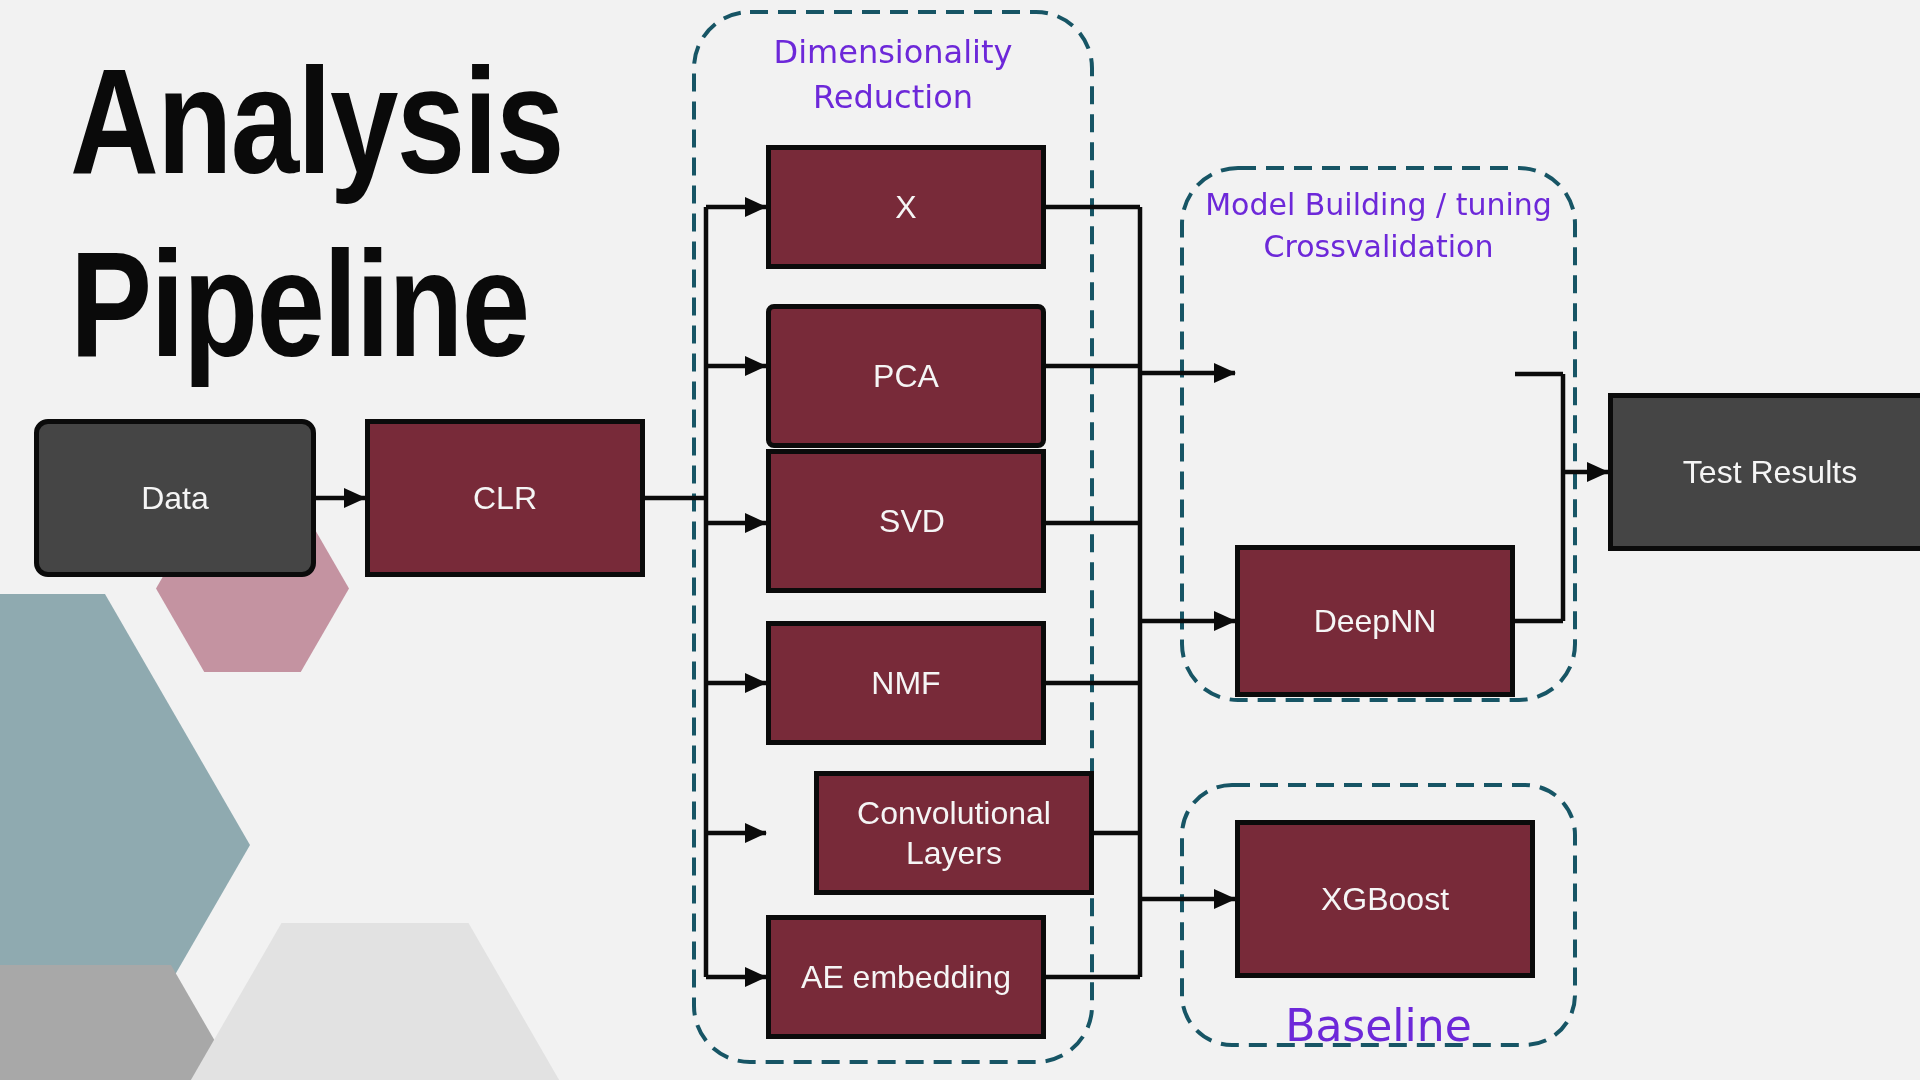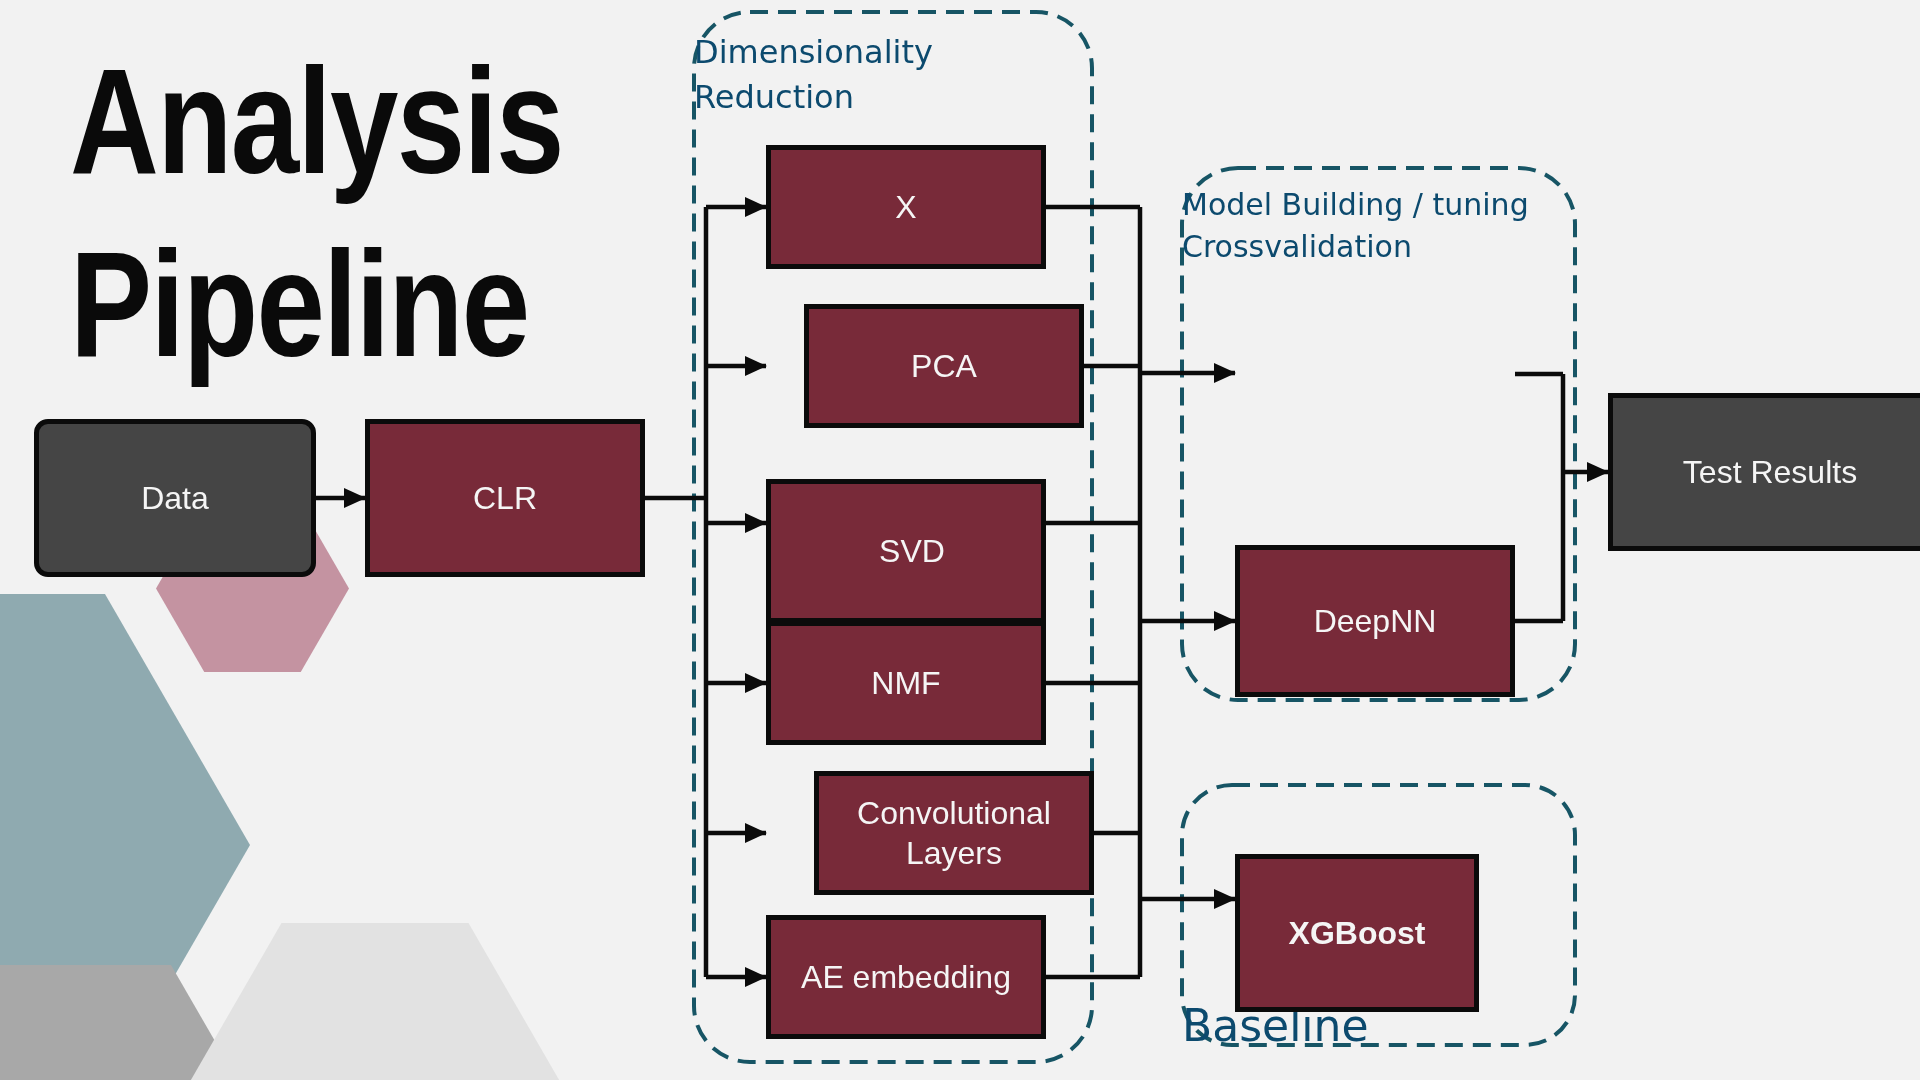--- a/index.html
+++ b/index.html
@@ -17,21 +17,21 @@
          transform:scaleX(0.82);transform-origin:left top;letter-spacing:-2px;}
   
   .wires{position:absolute;left:0;top:0;z-index:2;}
   
   .box{position:absolute;z-index:3;box-sizing:border-box;border:5px solid #0b0b0b;
        display:flex;align-items:center;justify-content:center;text-align:center;
        color:#F5F5F5;font-size:32px;line-height:1.25;padding:0 28px;}
   .maroon{background:#782A39;}
   .dark{background:#454545;}
   
-  .grouplabel{position:absolute;z-index:3;color:#0c4a6e;
+  .grouplabel{position:absolute;z-index:3;color:#6d28d9;text-align:center;
       font-family:"DejaVu Sans",sans-serif;white-space:pre-line;}
   .dr-label{left:694px;top:30px;width:398px;font-size:32px;line-height:1.42;}
   .mb-label{left:1182px;top:184px;width:393px;font-size:30px;line-height:1.4;}
   .bl-label{left:1182px;top:1000px;width:393px;font-size:44px;}
 </style>
 </head>
 <body>
 
 <div class="stage">
 
@@ -78,23 +78,23 @@
   <div class="grouplabel dr-label">Dimensionality
 Reduction</div>
   <div class="grouplabel mb-label">Model Building / tuning
 Crossvalidation</div>
   <div class="grouplabel bl-label">Baseline</div>
 
   <div class="box dark" style="left:34px;top:419px;width:282px;height:158px;border-radius:14px;">Data</div>
   <div class="box maroon" style="left:365px;top:419px;width:280px;height:158px;">CLR</div>
 
   <div class="box maroon" style="left:766px;top:145px;width:280px;height:124px;">X</div>
-  <div class="box maroon" style="left:804px;top:304px;width:280px;height:124px;">PCA</div>
-  <div class="box maroon" style="left:766px;top:479px;width:280px;height:144px;padding-left:40px;">SVD</div>
+  <div class="box maroon" style="left:766px;top:304px;width:280px;height:144px;border-radius:8px;">PCA</div>
+  <div class="box maroon" style="left:766px;top:449px;width:280px;height:144px;padding-left:40px;">SVD</div>
   <div class="box maroon" style="left:766px;top:621px;width:280px;height:124px;">NMF</div>
   <div class="box maroon" style="left:766px;top:771px;width:280px;height:124px;margin-left:48px;">Convolutional Layers</div>
   <div class="box maroon" style="left:766px;top:915px;width:280px;height:124px;">AE embedding</div>
 
   <div class="box maroon" style="left:1235px;top:545px;width:280px;height:152px;">DeepNN</div>
-  <div class="box maroon" style="left:1235px;top:854px;width:244px;height:158px;font-weight:bold;">XGBoost</div>
+  <div class="box maroon" style="left:1235px;top:820px;width:300px;height:158px;">XGBoost</div>
 
   <div class="box dark" style="left:1608px;top:393px;width:324px;height:158px;">Test Results</div>
 </div>
 
 </body></html>

